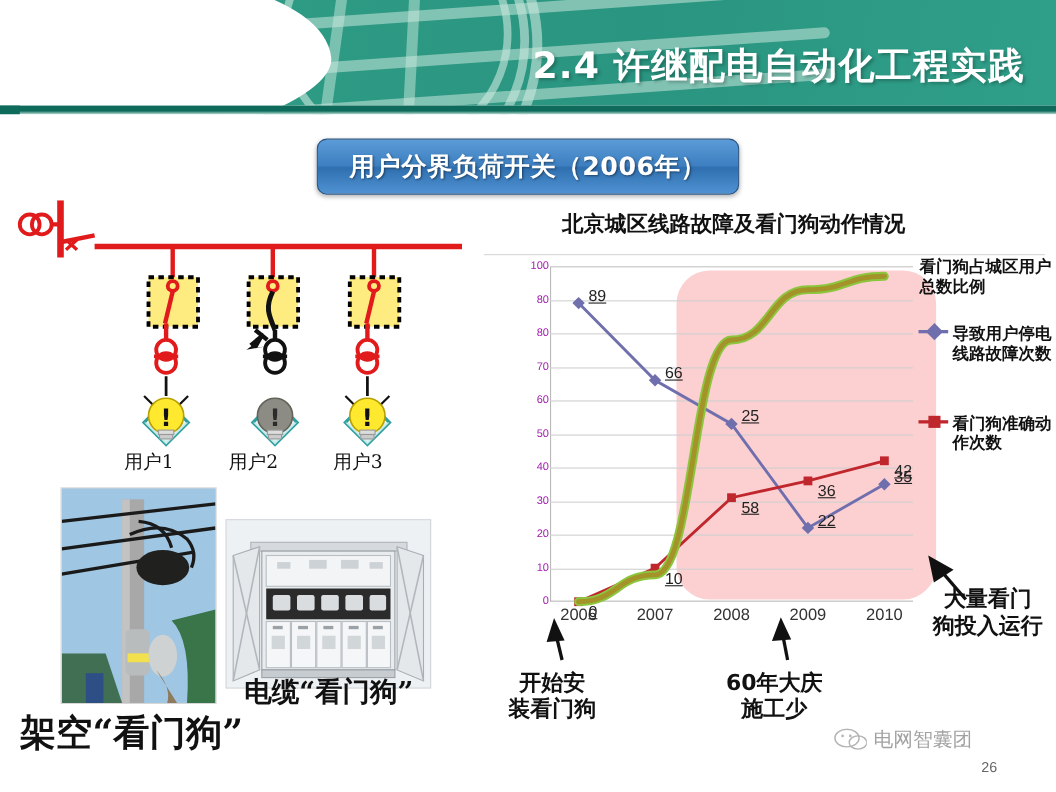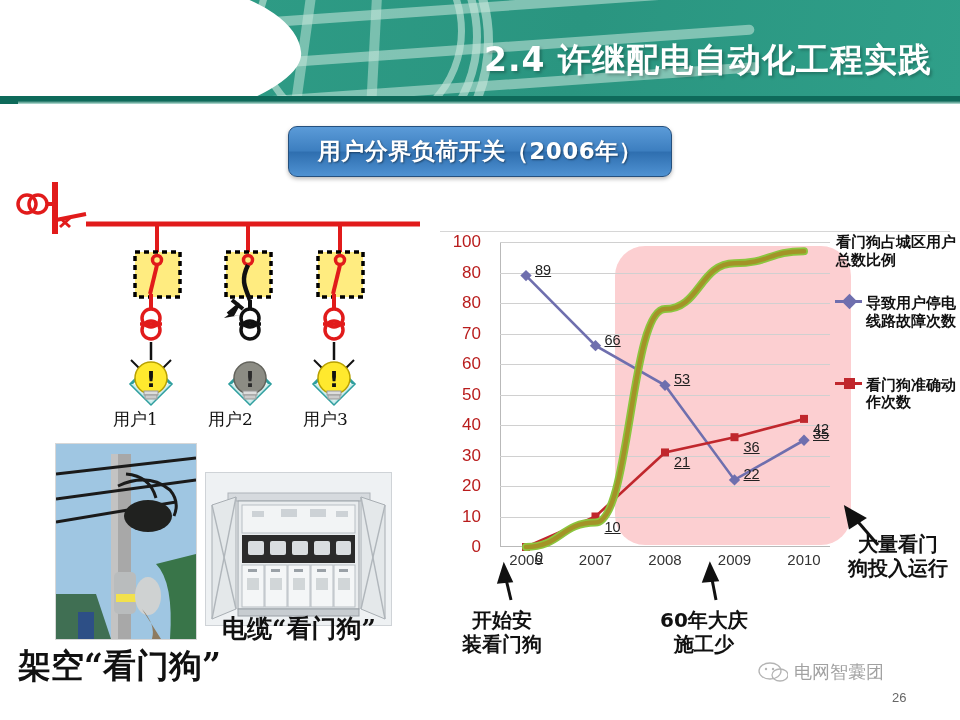--- a/index.html
+++ b/index.html
@@ -60,22 +60,22 @@
   
   #chart{position:absolute;left:432px;top:190px;width:528px;height:380px;}
   #chart-title{position:absolute;left:0;top:0;width:470px;text-align:center;
     font-size:19.5px;font-weight:bold;color:#111;
     font-family:"DejaVu Sans","Liberation Sans",sans-serif;white-space:nowrap;}
   #chart-topline{position:absolute;left:8px;top:41px;width:510px;height:1px;background:#d6d6d6;}
   #plot{position:absolute;left:68px;top:52px;width:330px;height:305px;}
   #plot-border{position:absolute;inset:0;border-left:1px solid #b9b9b9;border-top:1px solid #d9d9d9;
     border-bottom:1px solid #b9b9b9;}
   .gline{position:absolute;left:0;width:330px;height:1px;background:#d0d0d0;}
-  .ytick{position:absolute;right:100%;margin-right:19px;transform:translateY(-50%);
-    font-size:17px;color:#b91c1c;font-family:"Liberation Sans",sans-serif;white-space:nowrap;}
+  .ytick{position:absolute;right:100%;margin-right:1px;transform:translateY(-50%);
+    font-size:10px;color:#a21caf;font-family:"Liberation Sans",sans-serif;white-space:nowrap;}
   .xtick{position:absolute;top:309px;transform:translateX(-50%);font-size:15px;color:#333;
     font-family:"Liberation Sans",sans-serif;}
   #pinkband{position:absolute;left:115px;top:4px;width:236px;height:299px;
     background:#fbc5c7;opacity:.82;border-radius:30px;}
   .dlabel{position:absolute;font-size:14.5px;color:#222;
     font-family:"Liberation Sans",sans-serif;white-space:nowrap;text-decoration:underline;}
 
   
   #legend{position:absolute;left:404px;top:44px;width:126px;}
   .lg-block{margin-bottom:16px;position:relative;}
@@ -288,20 +288,21 @@
       <rect x="132" y="105" width="12" height="12" opacity=".5"></rect>
     </g>
     <rect x="32" y="136" width="121" height="7" fill="#c7ccd0" stroke="#9aa1a7"></rect>
   </svg>
 </div>
 
 <div class="cap" id="cap-pole">架空“看门狗”</div>
 <div class="cap" id="cap-cab">电缆“看门狗”</div>
 
 <div id="chart">
+  <div id="chart-title">北京城区线路故障及看门狗动作情况</div>
   <div id="chart-topline"></div>
 
   <div id="plot">
     <div id="plot-border"></div>
     <div id="pinkband"></div>
     <div id="gridlines">
         <div class="gline" style="top: 274.5px;"></div>
         <div class="gline" style="top: 244px;"></div>
         <div class="gline" style="top: 213.5px;"></div>
         <div class="gline" style="top: 183px;"></div>
@@ -344,26 +345,26 @@
         <rect x="91.5" y="270.5" width="8" height="8" fill="#c0272d"></rect>
         <rect x="161" y="206.45" width="8" height="8" fill="#c0272d"></rect>
         <rect x="230.5" y="191.2" width="8" height="8" fill="#c0272d"></rect>
         <rect x="300" y="172.9" width="8" height="8" fill="#c0272d"></rect>
         <path d="M26 305 C60.75 305, 60.75 280.6, 95.5 280.6 C130.25 280.6, 130.25 67.1, 165 67.1 C199.75 67.1, 199.75 21.349999999999966, 234.5 21.349999999999966 C269.25 21.349999999999966, 269.25 9.150000000000034, 304 9.150000000000034" fill="none" stroke="#8cc63e" stroke-width="8" stroke-linecap="round"></path>
         <path d="M26 305 C60.75 305, 60.75 280.6, 95.5 280.6 C130.25 280.6, 130.25 67.1, 165 67.1 C199.75 67.1, 199.75 21.349999999999966, 234.5 21.349999999999966 C269.25 21.349999999999966, 269.25 9.150000000000034, 304 9.150000000000034" fill="none" stroke="#a39328" stroke-width="4.5" stroke-linecap="round"></path>
       </svg>
     <div id="dlabels">
         <div class="dlabel" style="left: 35px; top: 19.55px;">89</div>
         <div class="dlabel" style="left: 104.5px; top: 89.7px;">66</div>
-        <div class="dlabel" style="left: 174px; top: 129.35px;">53</div>
+        <div class="dlabel" style="left: 174px; top: 129.35px;">25</div>
         <div class="dlabel" style="left: 243.5px; top: 223.9px;">22</div>
         <div class="dlabel" style="left: 313px; top: 184.25px;">35</div>
         <div class="dlabel" style="left: 35px; top: 307px;">0</div>
         <div class="dlabel" style="left: 104.5px; top: 276.5px;">10</div>
-        <div class="dlabel" style="left: 174px; top: 212.45px;">21</div>
+        <div class="dlabel" style="left: 174px; top: 212.45px;">58</div>
         <div class="dlabel" style="left: 243.5px; top: 197.2px;">36</div>
         <div class="dlabel" style="left: 313px; top: 178.9px;">42</div>
       </div>
   </div>
 
   <div id="legend">
     <div class="lg-block">
       <div class="lg-text">看门狗占城区用户总数比例</div>
     </div>
     <div class="lg-block lg-indent" style="margin-top:26px">

